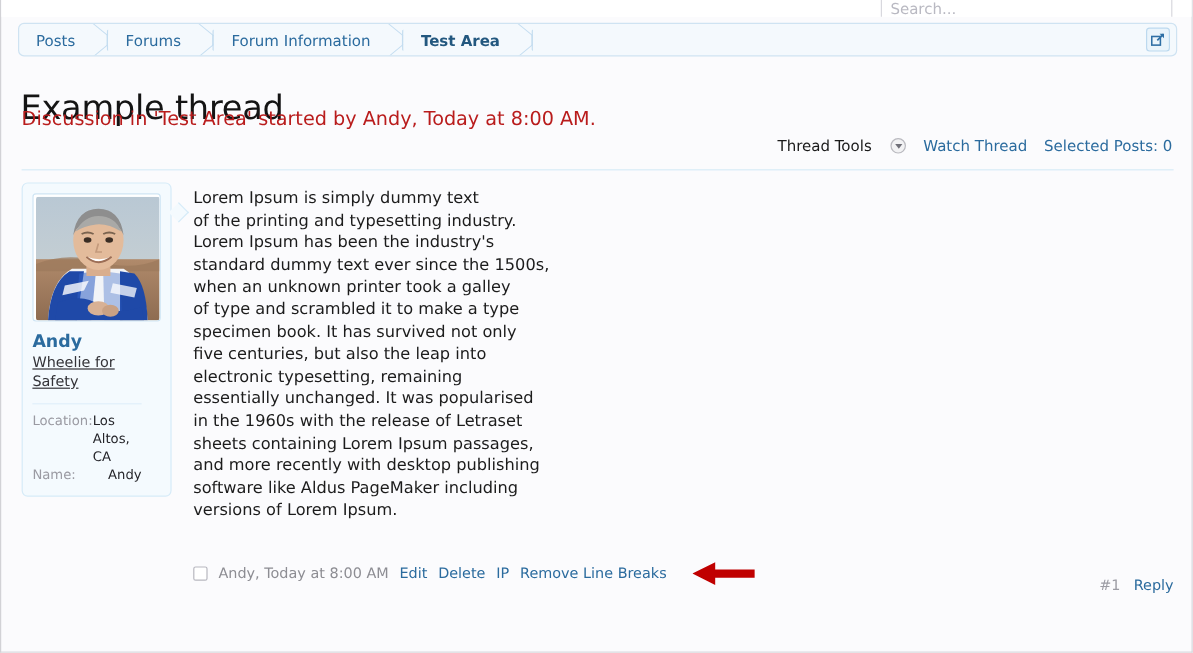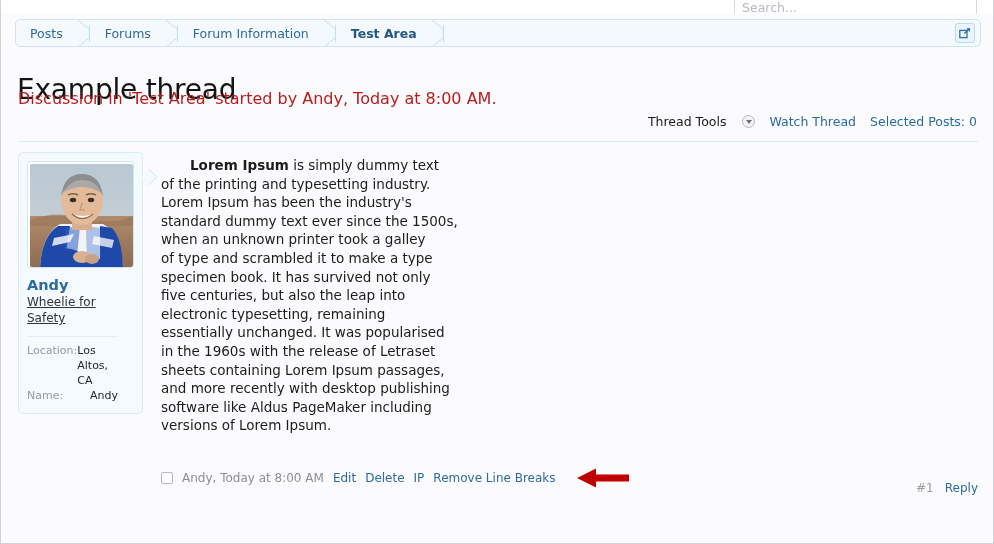--- a/index.html
+++ b/index.html
@@ -235,21 +235,21 @@
 
   
   #message {
     position: absolute;
     left: 143px; top: 4px;
     width: 500px;
     font-size: 13.5px;
     line-height: 18.6px;
     color: #1c1c1c;
   }
-  #message b { font-weight: bold; margin-left: 29px; }
+  #message b { font-weight: normal; }
 
   
   #post-footer {
     position: absolute;
     left: 143px; top: 315px;
     width: 817px;
     display: flex;
     align-items: center;
     gap: 9px;
     font-size: 12px;

